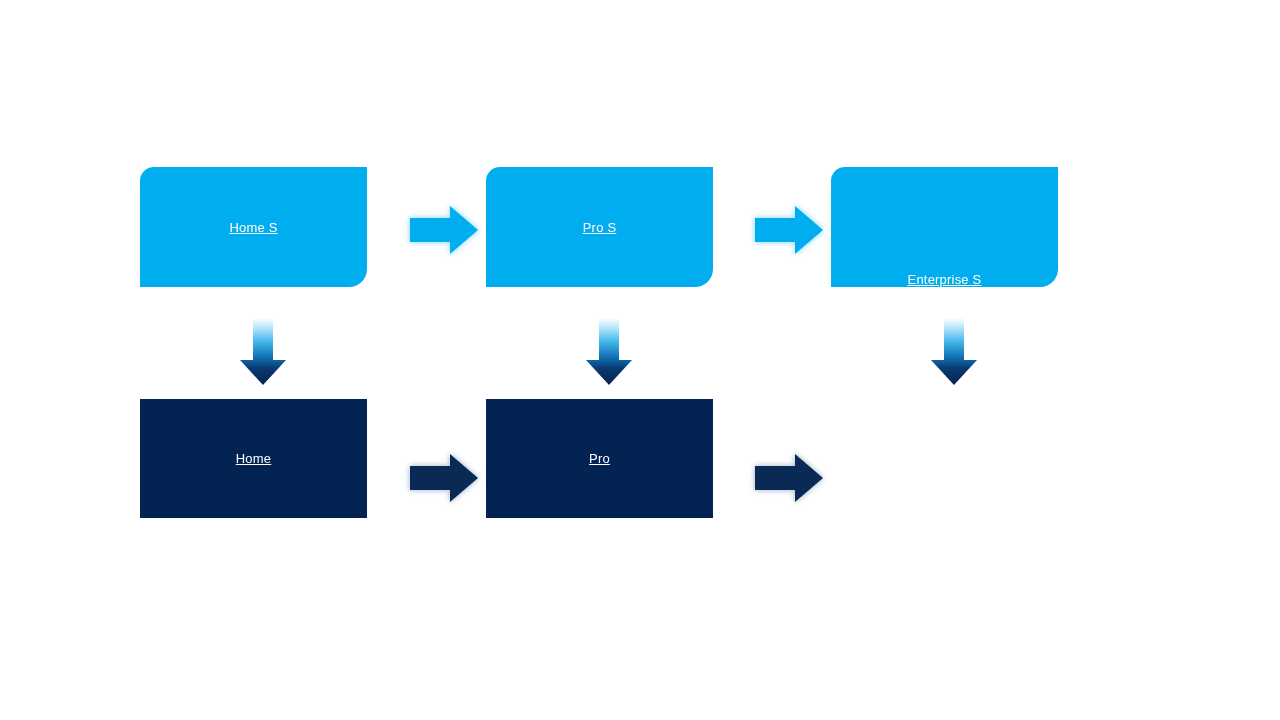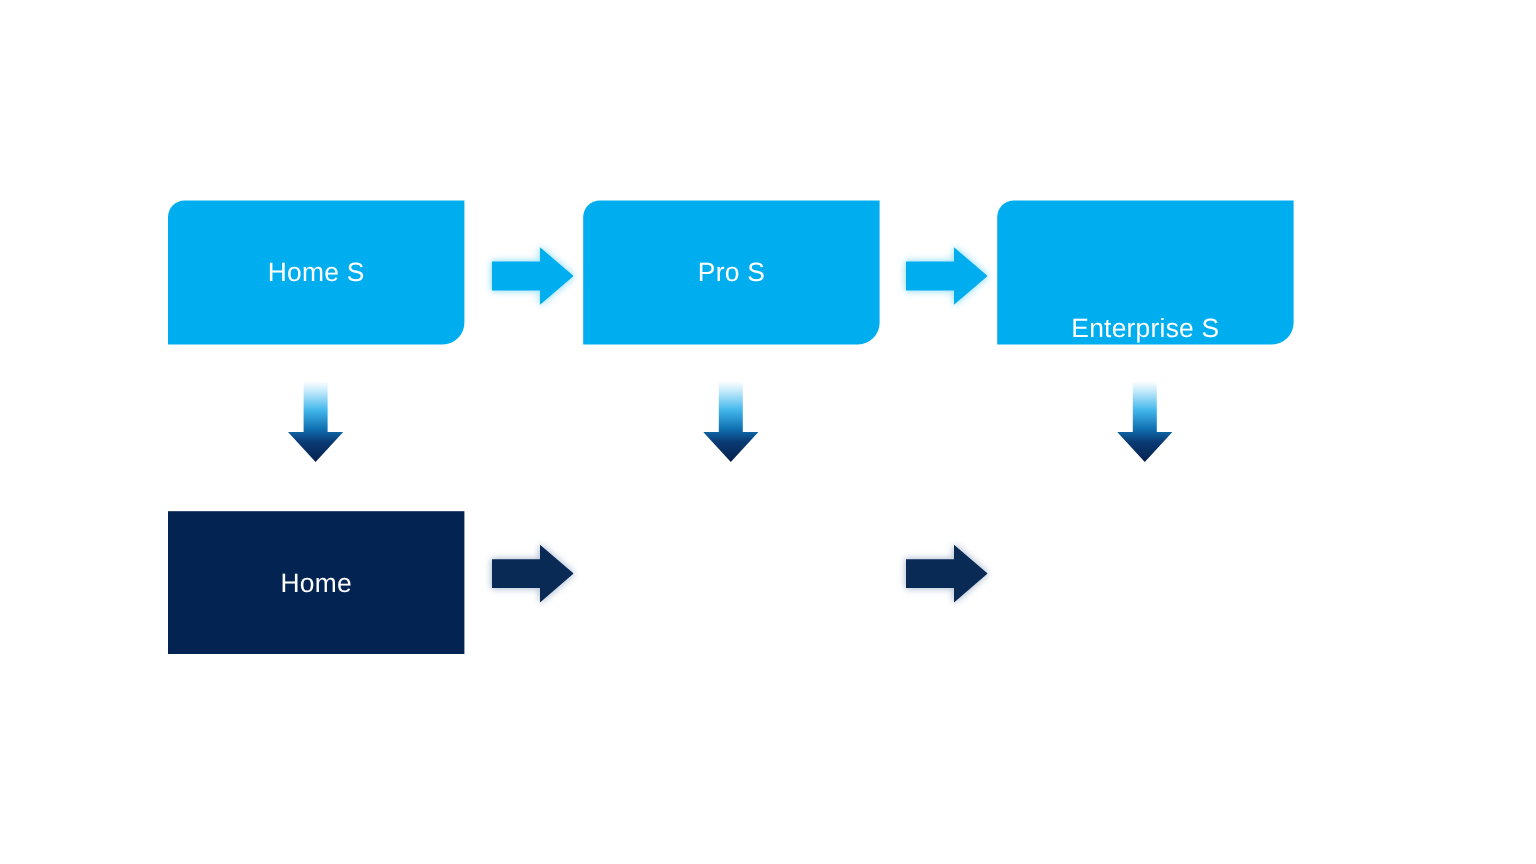--- a/index.html
+++ b/index.html
@@ -6,36 +6,37 @@
   .canvas {
     position: relative;
     width: 1280px;
     height: 720px;
     background: #ffffff;
     overflow: hidden;
     font-family: "Liberation Sans", sans-serif;
   }
   .box {
     position: absolute;
-    width: 247px;
+    width: 227px;
     height: 120px;
     display: flex;
     align-items: center;
     justify-content: center;
     color: #ffffff;
-    font-size: 22px;
+    font-size: 13px;
     letter-spacing: 0.2px;
+    text-decoration: underline;
   }
   .box-top {
     top: 167px;
     background: #00AEEF;
     border-radius: 14px 0 18px 0;
   }
   .box-bottom {
-    top: 426px;
+    top: 399px;
     height: 119px;
     background: #032452;
     border-radius: 0;
   }
   .col1 { left: 140px; }
   .col2 { left: 486px; }
   .col3 { left: 831px; align-items: flex-end; }
 
   .h-arrow {
     position: absolute;
@@ -112,20 +113,23 @@
   </div>
   <div class="v-arrow v-arrow-3">
     <svg width="46" height="67" viewBox="0 0 46 67">
       <path d="M13,0 L33,0 L33,42 L46,42 L23,67 L0,42 L13,42 Z" fill="url(#downGrad)"></path>
     </svg>
   </div>
 
   <div class="box box-bottom col1">
     <span>Home</span>
   </div>
+  <div class="box box-bottom col2">
+    <span>Pro</span>
+  </div>
 
   <div class="h-arrow h-arrow-bottom h-arrow-1 h-arrow-dark">
     <svg width="68" height="52" viewBox="0 0 68 52">
       <path d="M0,14 L40,14 L40,2 L68,26 L40,50 L40,38 L0,38 Z" fill="#0A2A56"></path>
     </svg>
   </div>
   <div class="h-arrow h-arrow-bottom h-arrow-2 h-arrow-dark">
     <svg width="68" height="52" viewBox="0 0 68 52">
       <path d="M0,14 L40,14 L40,2 L68,26 L40,50 L40,38 L0,38 Z" fill="#0A2A56"></path>
     </svg>

